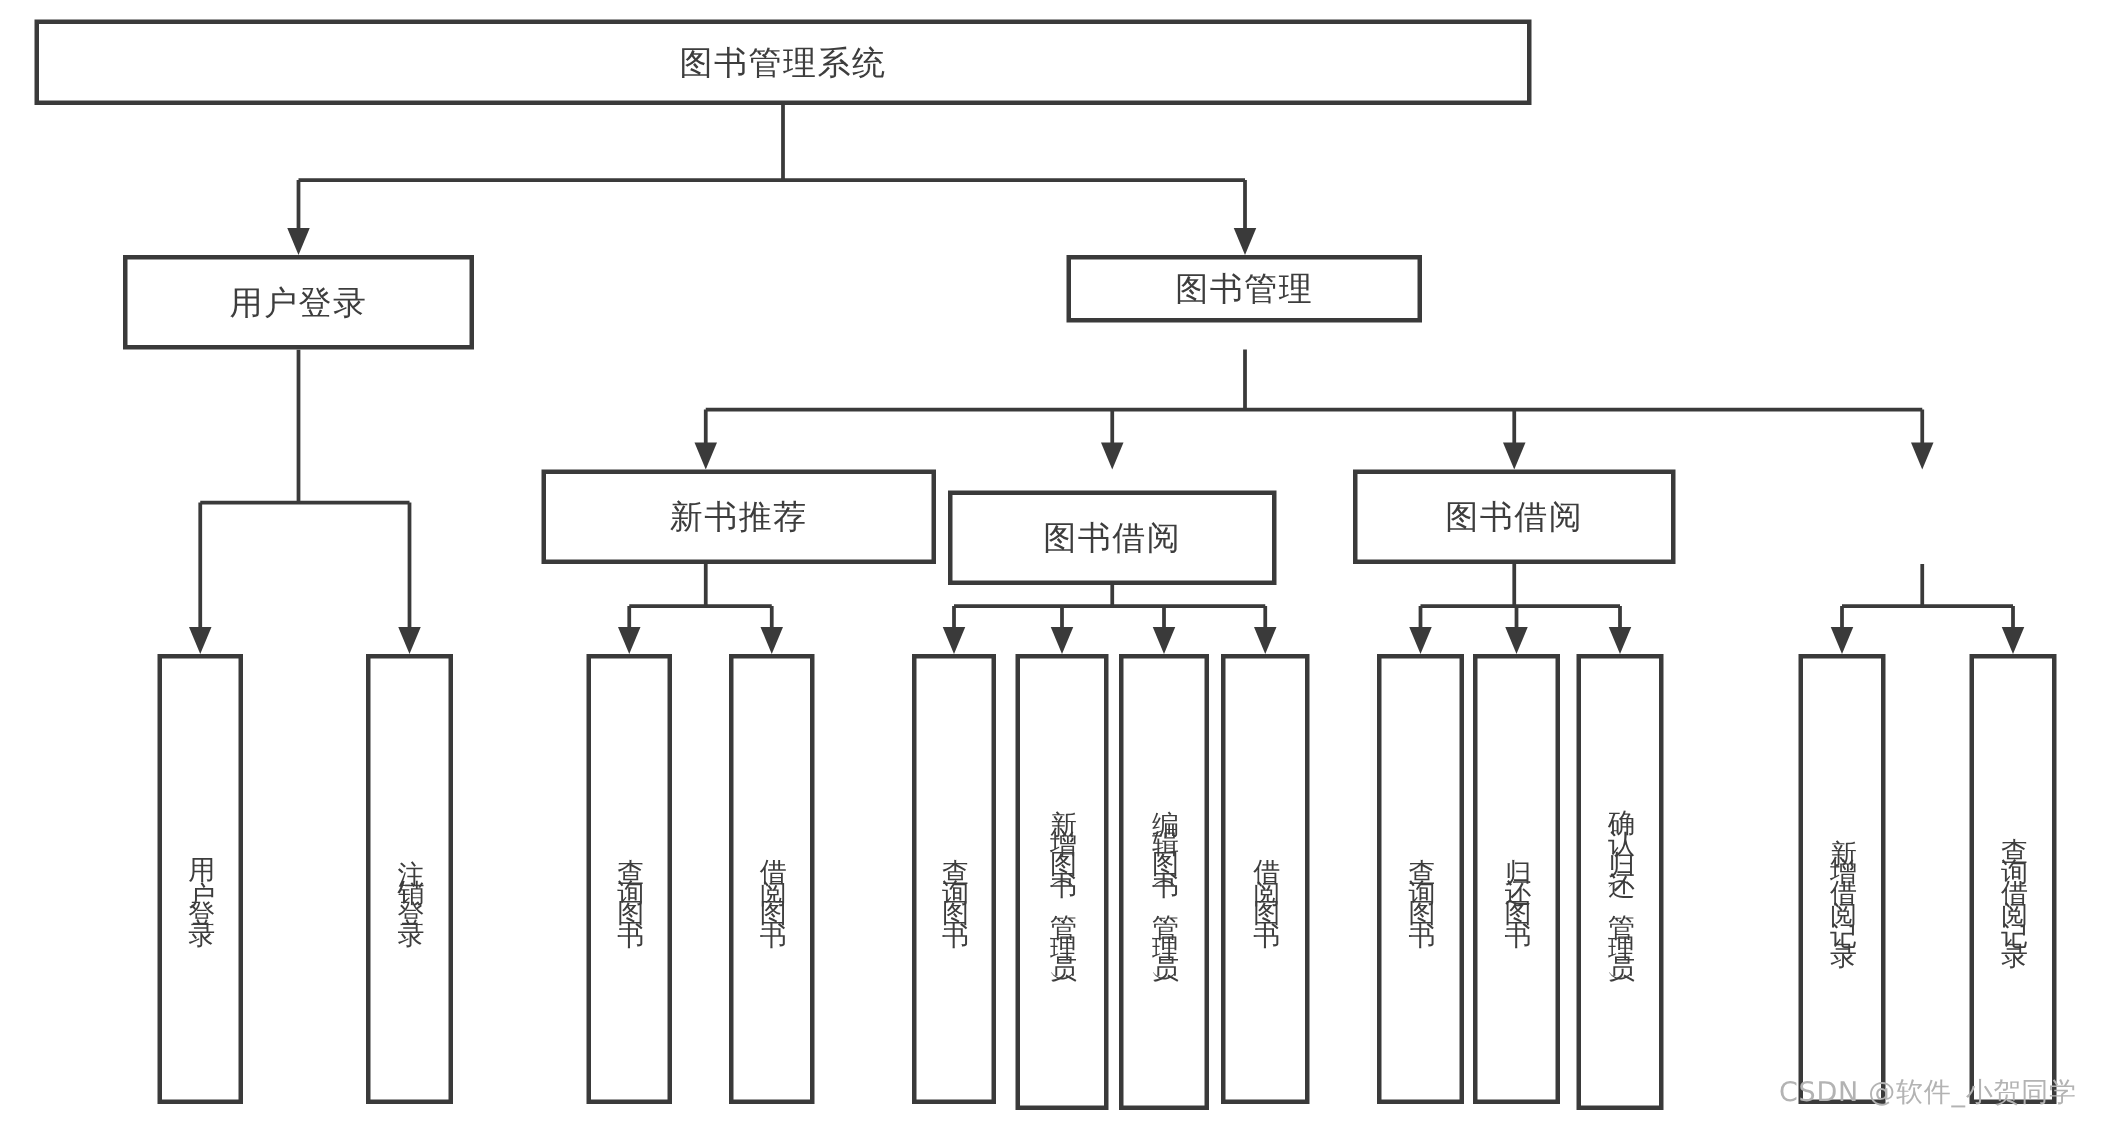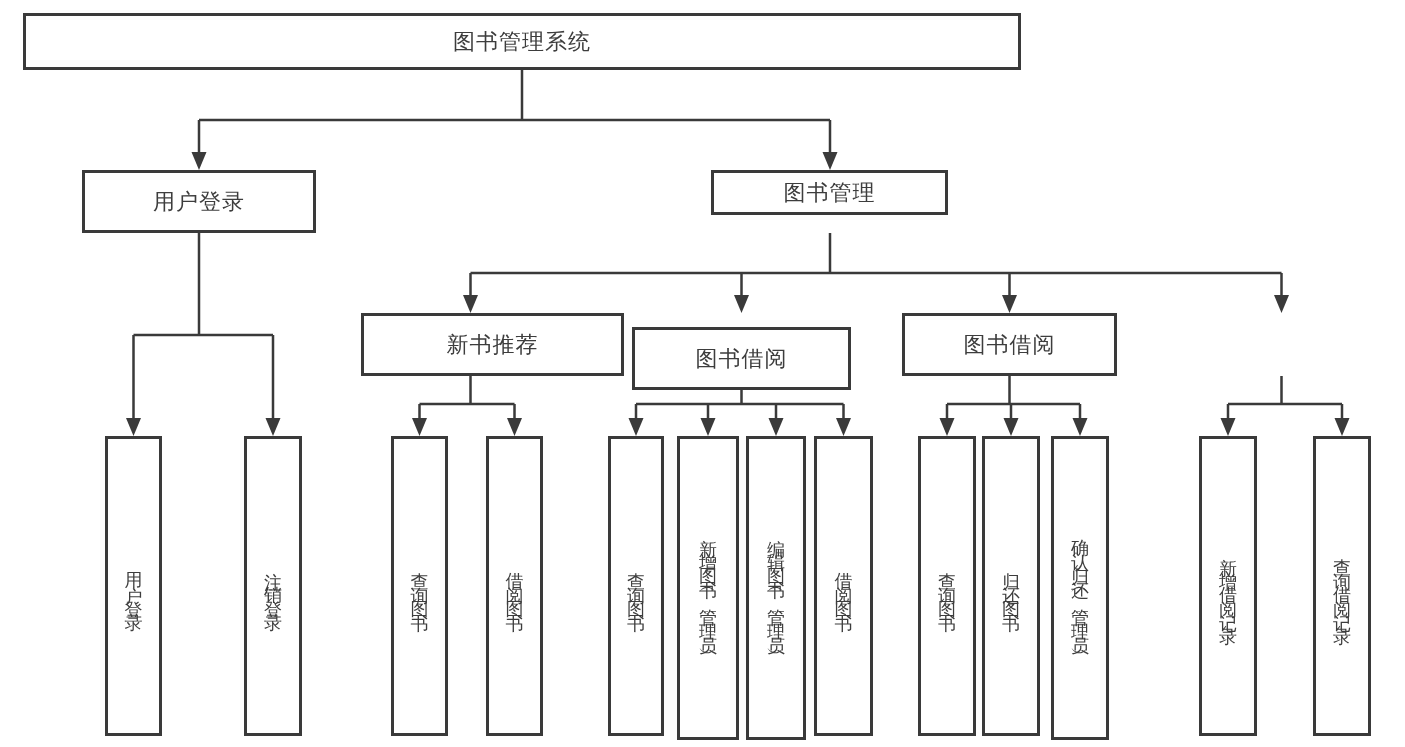--- a/index.html
+++ b/index.html
@@ -108,14 +108,15 @@
     <span>确认归还（管理员）</span>
   </div>
 
   <div class="vbox" style="left:1199px;top:436px;width:58px;height:300px">
     <span>新增借阅记录</span>
   </div>
   <div class="vbox" style="left:1313px;top:436px;width:58px;height:300px">
     <span>查询借阅记录</span>
   </div>
 
+  <div class="watermark">CSDN @软件_小贺同学</div>
 
 </div>
 
 </body></html>

